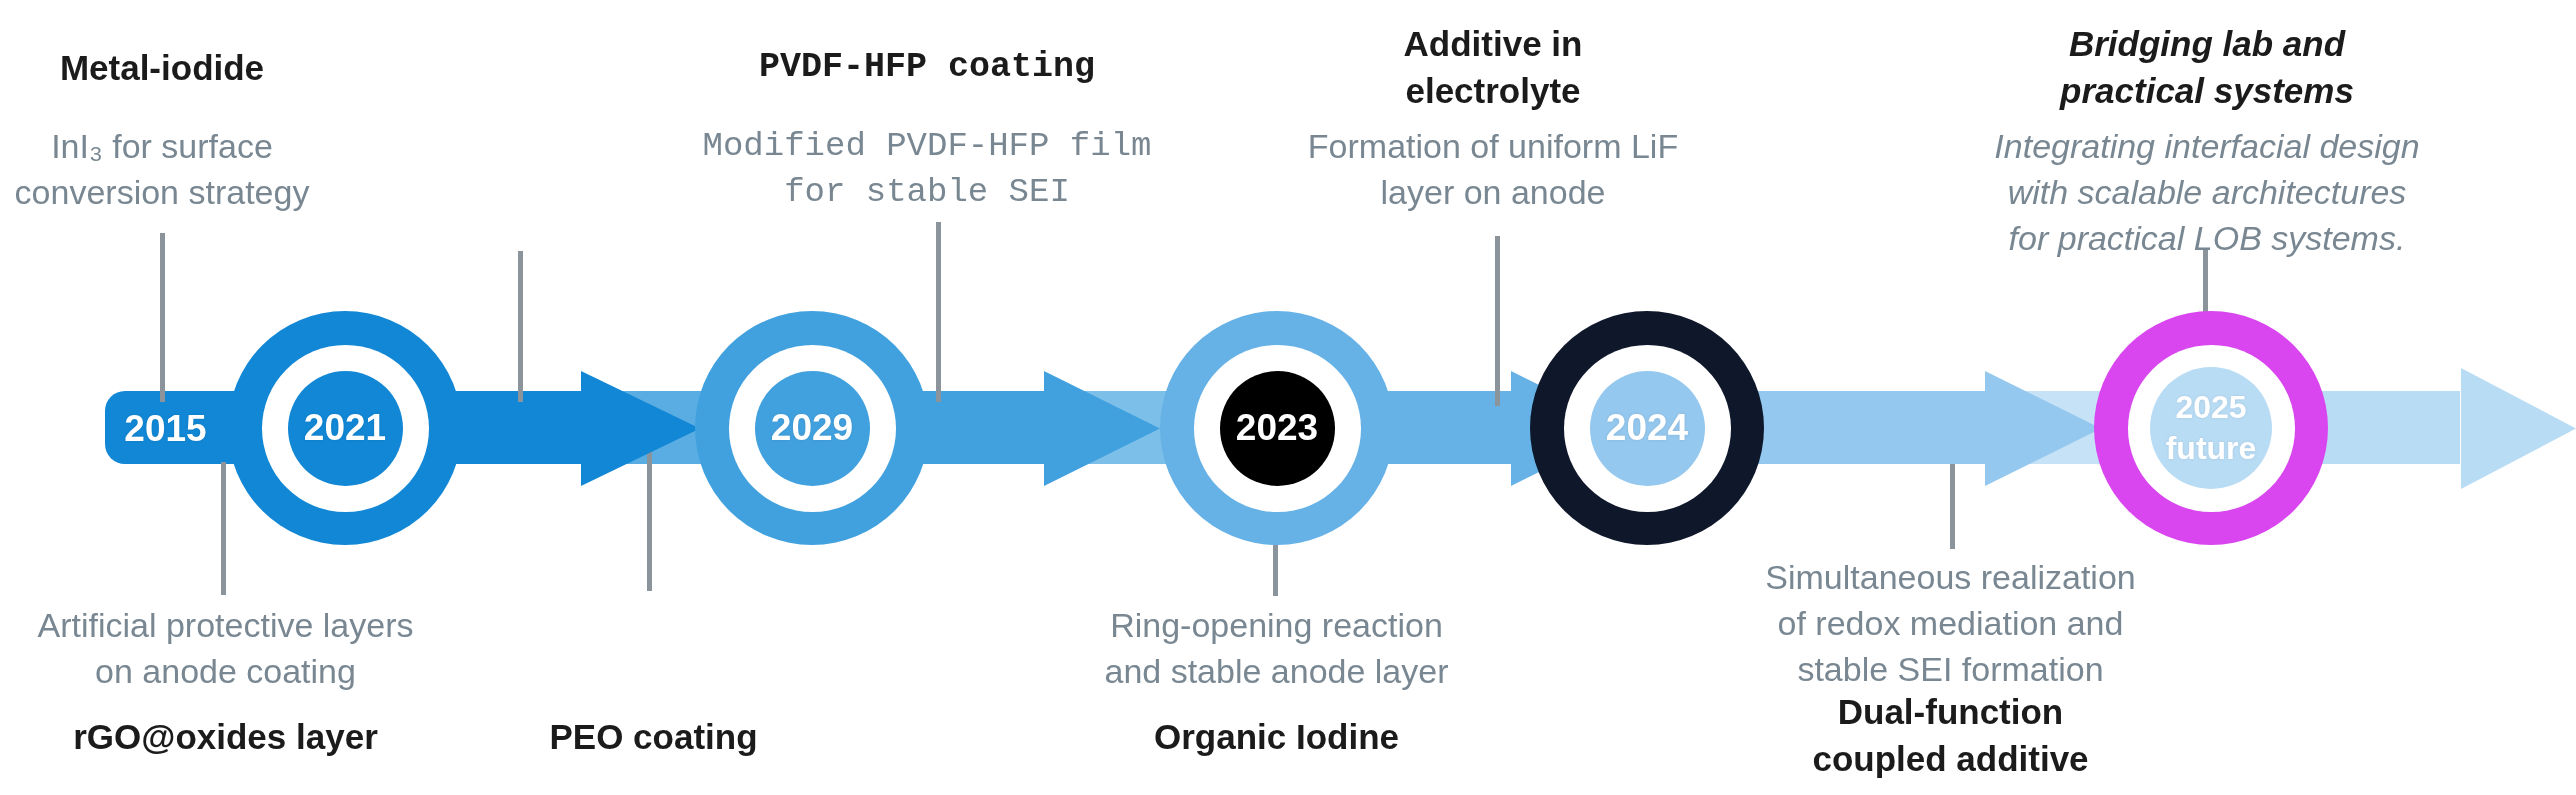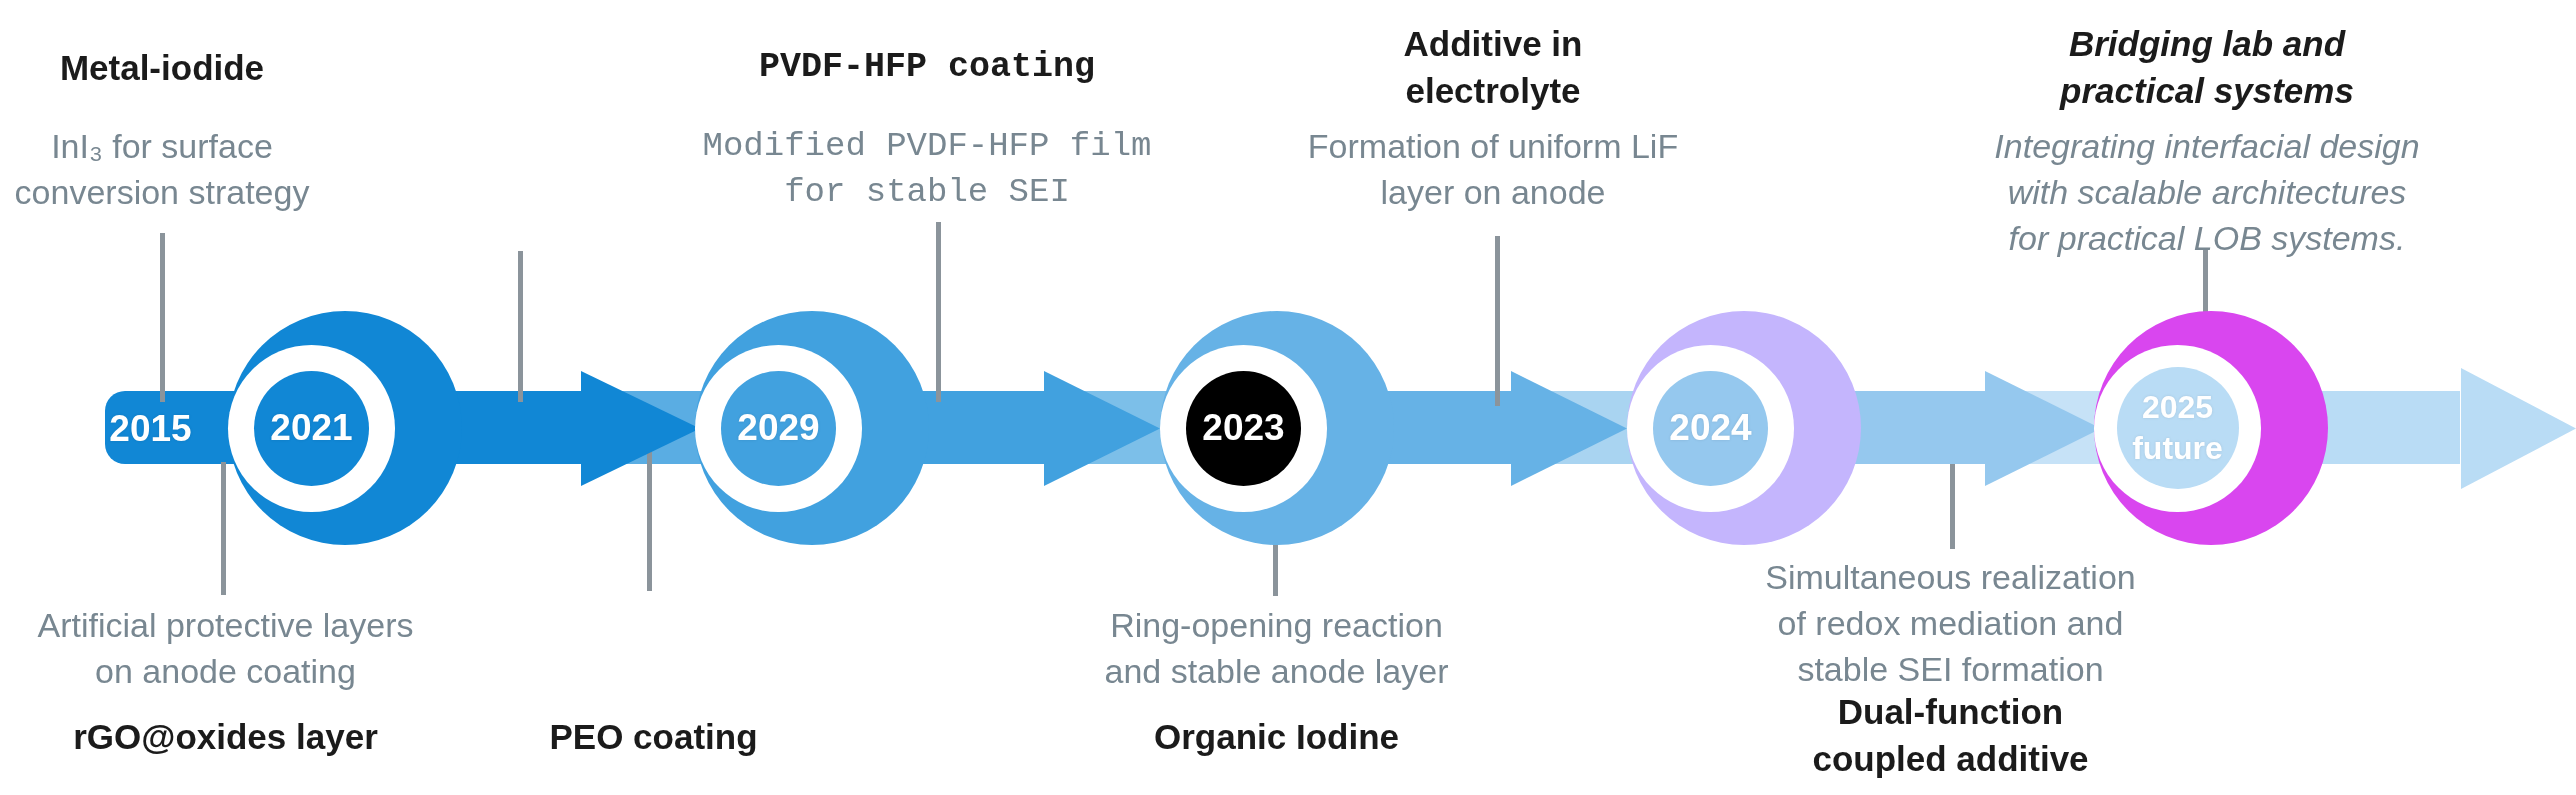--- a/index.html
+++ b/index.html
@@ -8,21 +8,21 @@
     overflow:hidden;font-family:"Liberation Sans","DejaVu Sans",sans-serif;
   }
   
   .band{position:absolute;top:391px;height:73px;z-index:1;}
   .startcap{position:absolute;top:391px;height:73px;border-radius:20px 0 0 20px;z-index:1;}
   .shaft{position:absolute;top:391px;height:73px;z-index:3;}
   .head{position:absolute;top:371px;height:115px;z-index:3;
         clip-path:polygon(0 0,100% 50%,0 100%);}
   
   .ring{position:absolute;width:234px;height:234px;top:311px;border-radius:50%;
-        z-index:5;display:flex;align-items:center;}
+        z-index:5;display:flex;align-items:center;justify-content:center;}
   .ring-white{width:167px;height:167px;border-radius:50%;background:#ffffff;
         display:flex;align-items:center;justify-content:center;}
   .ring-inner{width:115px;height:115px;border-radius:50%;
         display:flex;flex-direction:column;align-items:center;justify-content:center;}
   .year{color:#ffffff;font-weight:bold;font-size:37px;line-height:38px;
         text-shadow:0 0 3.1px rgba(0,0,0,0.10);}
   .year-small{color:#ffffff;font-weight:bold;font-size:32px;line-height:41px;text-align:center;
         text-shadow:0 0 3.1px rgba(0,0,0,0.10);}
   .start-year{position:absolute;top:408px;z-index:6;color:#fff;font-weight:bold;
         font-size:37px;text-align:center;text-shadow:0 0 3.1px rgba(0,0,0,0.10);}
@@ -68,21 +68,21 @@
   <div class="vline top" style="left:518px;top:251px;height:151px;"></div>
   <div class="vline top" style="left:936px;top:222px;height:180px;"></div>
   <div class="vline top" style="left:1495px;top:236px;height:170px;"></div>
   <div class="vline top" style="left:2203px;top:249px;height:80px;"></div>
 
   <div class="vline bot" style="left:221px;top:462px;height:133px;"></div>
   <div class="vline bot" style="left:647px;top:432px;height:159px;"></div>
   <div class="vline bot" style="left:1273px;top:535px;height:61px;"></div>
   <div class="vline bot" style="left:1950px;top:459px;height:90px;"></div>
 
-  <div class="start-year" style="left:93px;width:115px;">2015</div>
+  <div class="start-year" style="left:108px;width:115px;">2015</div>
 
   <div class="ring" style="left:228px;background:#1187d5;">
     <div class="ring-white">
       <div class="ring-inner" style="background:#1187d5;">
         <span class="year">2021</span>
       </div>
     </div>
   </div>
 
   <div class="ring" style="left:695px;background:#41a1df;">
@@ -94,21 +94,21 @@
   </div>
 
   <div class="ring" style="left:1160px;background:#66b2e6;">
     <div class="ring-white">
       <div class="ring-inner" style="background:#000000;">
         <span class="year">2023</span>
       </div>
     </div>
   </div>
 
-  <div class="ring" style="left:1627px;background:#c4b5fd;">
+  <div class="ring" style="left:1530px;background:#0f172a;">
     <div class="ring-white">
       <div class="ring-inner" style="background:#95c8ee;">
         <span class="year">2024</span>
       </div>
     </div>
   </div>
 
   <div class="ring" style="left:2094px;background:#d946ef;">
     <div class="ring-white">
       <div class="ring-inner" style="background:#b9dcf5;width:122px;height:122px;">

